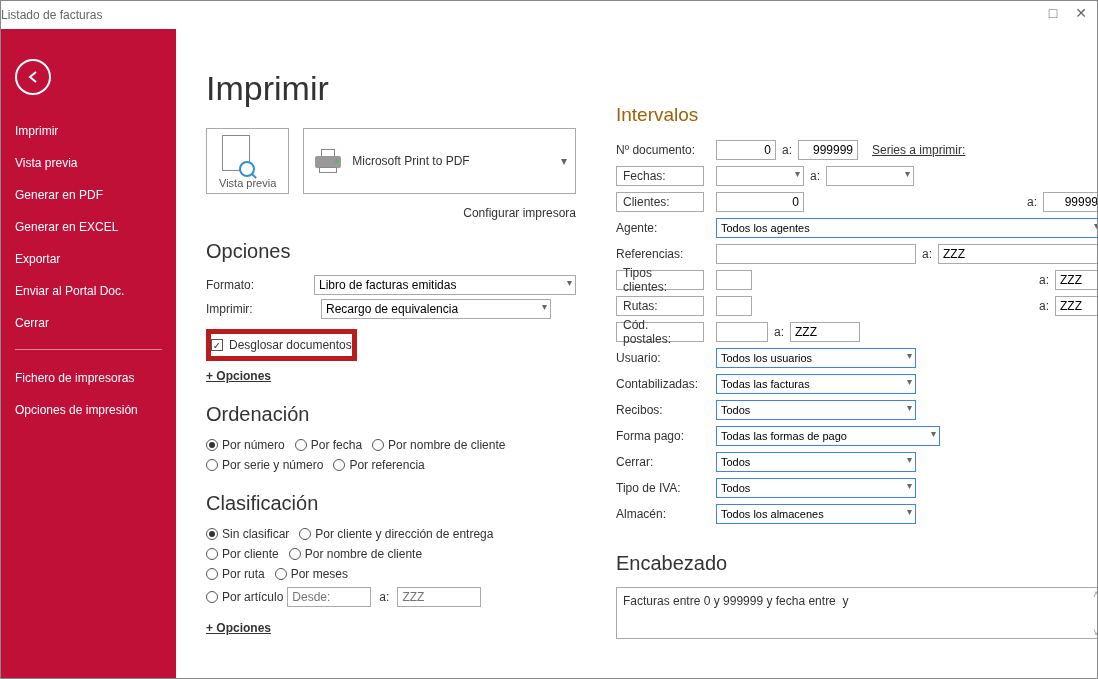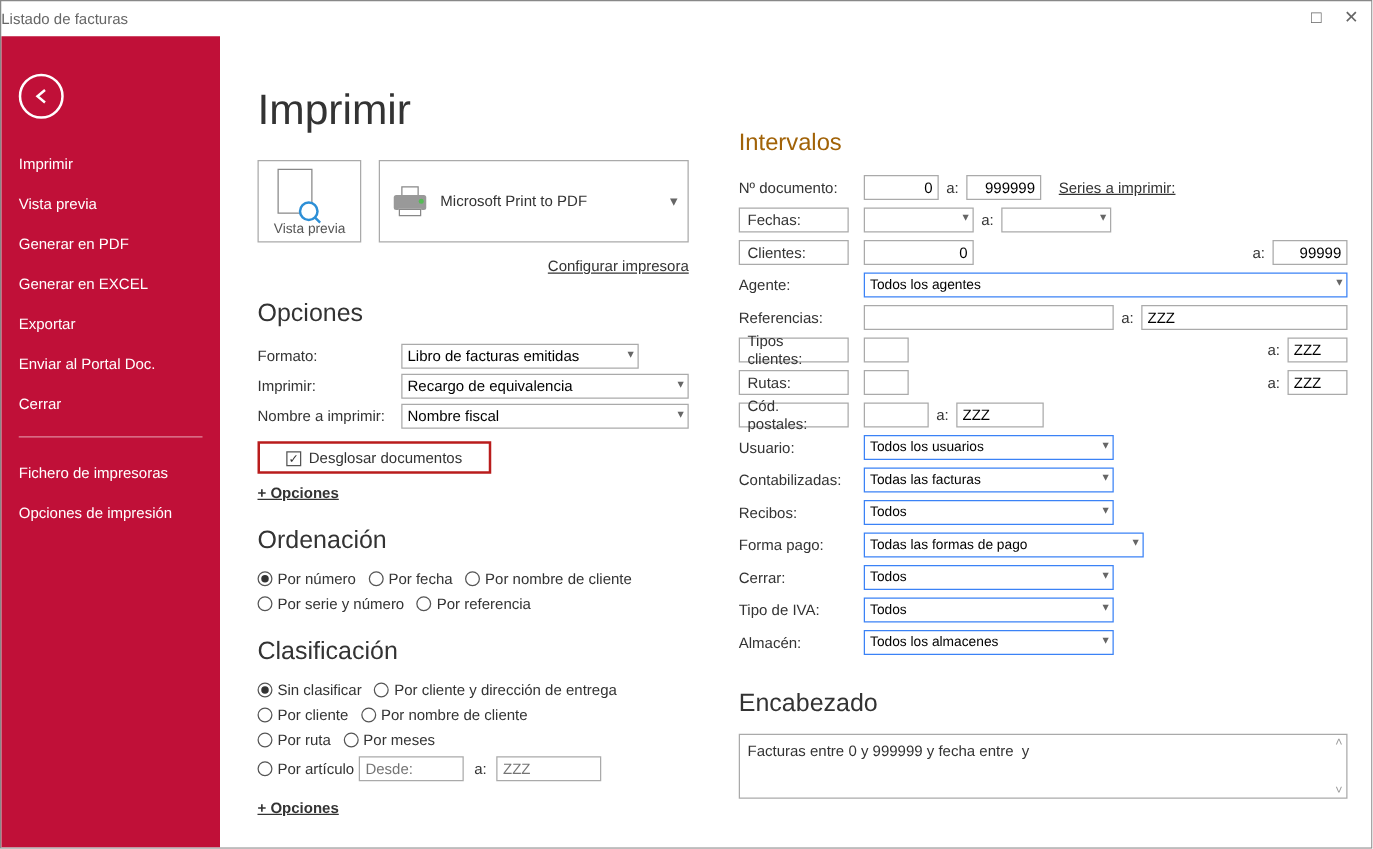--- a/index.html
+++ b/index.html
@@ -17,27 +17,27 @@
 .sidebar-divider { border-bottom: 1px solid rgba(255,255,255,0.5); margin: 10px 14px 12px 14px; }
 .main { flex: 1; padding: 20px 30px 10px 30px; display: flex; gap: 40px; overflow: hidden; }
 .col-left { width: 370px; }
 .col-right { flex: 1; }
 h1.page-title { font-size: 34px; font-weight: 300; color: #333; margin-bottom: 20px; margin-top: 20px;}
 .preview-row { display: flex; gap: 14px; align-items: stretch; }
 .preview-box { border: 1px solid #aaa; padding: 6px 12px 4px 12px; text-align: center; cursor: pointer; }
 .preview-box .pv-label { font-size: 11px; color: #555; margin-top: 2px; }
 .printer-box { border: 1px solid #aaa; flex: 1; display: flex; align-items: center; gap: 10px; padding: 6px 10px; cursor: pointer; position: relative; }
 .printer-box .dd-arrow { position: absolute; right: 8px; color: #666; }
-.config-link { text-align: right; margin-top: 12px; color: #333; text-decoration: underline; cursor: pointer; font-size: 12px; }
+.config-link { text-align: right; margin-top: 12px; color: #333; cursor: pointer; font-size: 12px; }
 h2.section { font-size: 20px; font-weight: 400; color: #333; margin: 20px 0 12px 0; }
 .form-row { display: flex; align-items: center; margin-bottom: 4px; }
 .form-row .flabel { width: 115px; color: #333; }
 .form-row select, .form-row input[type=text] { border: 1px solid #aaa; padding: 2px 4px; height: 20px; font-size: 12px; background: #fff; }
 .form-row select { width: 230px; }
-.check-row { margin-top: 6px; border: 2px solid #b91c1c; padding: 4px 21px; display: inline-flex; align-items: flex-end; gap: 6px; }
+.check-row { margin-top: 6px; border: 5px solid #b91c1c; padding: 4px 0; display: inline-flex; align-items: center; gap: 6px; }
 .check-box { width: 12px; height: 12px; border: 1px solid #555; display: inline-flex; align-items: center; justify-content: center; font-size: 10px; color: #333; cursor: pointer; }
 .check-box.checked::before { content: "✓"; }
 .opt-link { font-weight: bold; text-decoration: underline; color: #333; cursor: pointer; font-size: 12px; display: inline-block; margin-top: 8px; }
 .radio-item { display: flex; align-items: center; gap: 4px; cursor: pointer; }
 .radio-circle { width: 12px; height: 12px; border: 1px solid #555; border-radius: 50%; position: relative; }
 .radio-circle.checked::after { content: ""; position: absolute; width: 6px; height: 6px; background: #333; border-radius: 50%; top: 2px; left: 2px; }
 .radio-item.inline-input input { width: 84px; border: 1px solid #aaa; height: 20px; padding: 2px 4px; color: #aaa; font-size: 12px; }
 .radio-item.inline-input .sm-label { margin: 0 4px; color: #333; }
 .r-section-title { font-size: 19px; font-weight: 400; color: #a16207; margin-bottom: 14px; margin-top: 55px;}
 .int-row { display: flex; align-items: center; margin-bottom: 6px; }
@@ -123,29 +123,25 @@
             </div>
             <span>Microsoft Print to PDF</span>
             <span class="dd-arrow">▾</span>
           </div>
         </div>
         <div class="config-link">Configurar impresora</div>
 
         <h2 class="section">Opciones</h2>
         <div class="form-row">
           <span class="flabel">Formato:</span>
-          <span class="sel-wrap"><select class="int-select" style="width:190px"><option>Libro de facturas emitidas</option></select></span>
+          <span class="sel-wrap"><select class="int-select" style="width:262px"><option>Libro de facturas emitidas</option></select></span>
         </div>
         <div class="form-row">
           <span class="flabel">Imprimir:</span>
           <span class="sel-wrap"><select class="int-select" style="width:230px"><option>Recargo de equivalencia</option></select></span>
-        </div>
-        <div class="form-row">
-          <span class="flabel">Nombre a imprimir:</span>
-          <span class="sel-wrap"><select class="int-select" style="width:230px"><option>Nombre fiscal</option></select></span>
         </div>
         <div class="check-row">
           <span class="check-box checked"></span>
           <span>Desglosar documentos</span>
         </div>
         <div><span class="opt-link">+ Opciones</span></div>
 
         <h2 class="section">Ordenación</h2>
         <div class="order-group">
           <div class="radio-row">

